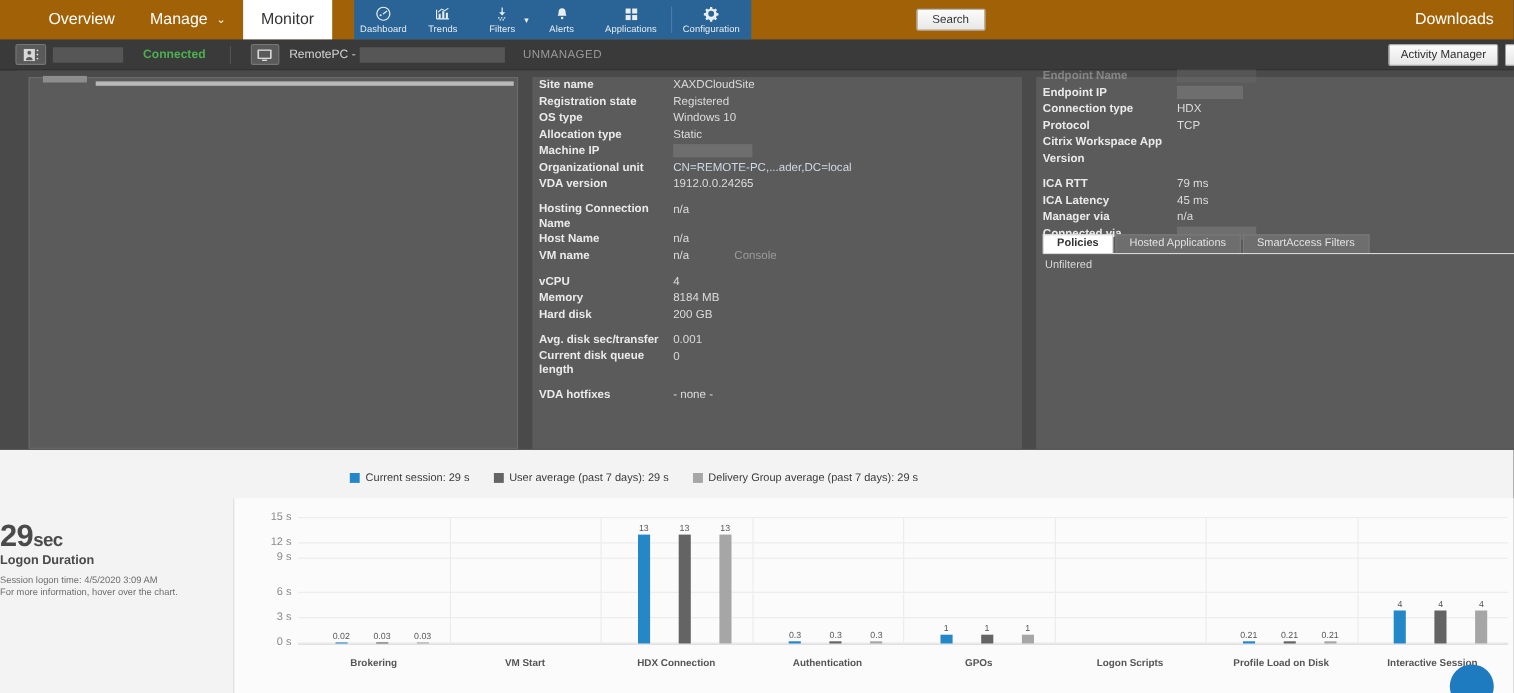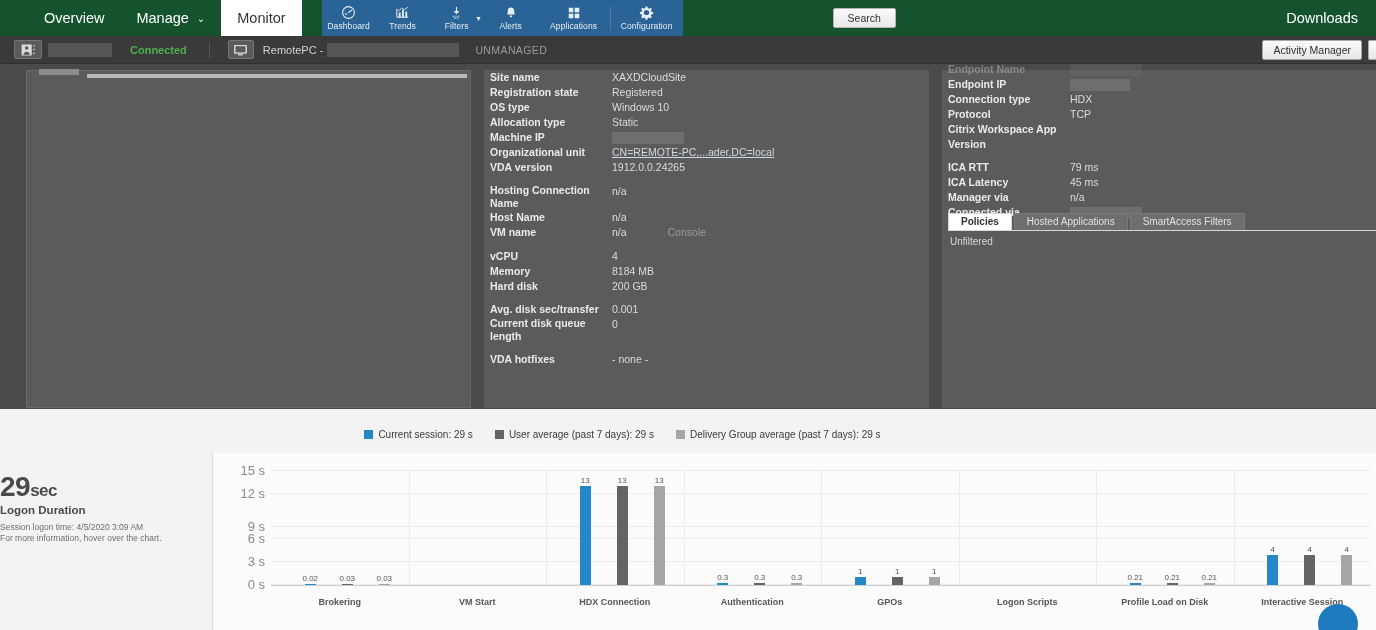--- a/index.html
+++ b/index.html
@@ -6,21 +6,21 @@
   html, body {
     width: 1376px; height: 630px;
     font-family: "Liberation Sans", sans-serif;
     background: #4a4a4a;
     overflow: hidden;
   }
 
   
   .topnav {
     position: absolute; left: 0; top: 0; width: 1376px; height: 36px;
-    background: #14532d; display: flex; align-items: stretch;
+    background: #a16207; display: flex; align-items: stretch;
   }
   .nav-left { display: flex; align-items: stretch; }
   .nav-tab {
     display: flex; align-items: center; justify-content: center;
     padding: 0 16px; color: #ffffff; font-size: 14.5px; cursor: pointer;
   }
   .nav-tab.first { margin-left: 28px; }
   .nav-tab.active {
     background: #ffffff; color: #333333; font-size: 14.5px;
   }
@@ -116,21 +116,21 @@
   .kv { position: absolute; left: 6px; top: 0; right: 4px; }
   .row {
     display: flex; font-size: 10.5px; line-height: 14.5px; margin-bottom: .5px;
   }
   .row .k {
     width: 122px; flex: none; color: #eaeaea; font-weight: bold;
     padding-right: 6px;
   }
   .row .v { color: #dcdcdc; flex: 1; }
   .row.gap { margin-top: 9px; }
-  .v-link { color: #cfd8e3; text-decoration: underline; }
+  .v-link { color: #cfd8e3; }
   .v-redact { background: #6e6e6e; display: inline-block; height: 12px; width: 60px; vertical-align: middle; }
   .v-redact.w72 { width: 72px; }
   .v-console { color: #9b9b9b; margin-left: 38px; }
   .k.two { line-height: 13px; }
 
   
   .rtabs {
     position: absolute; left: 6px; right: 4px; top: 144px;
     display: flex; align-items: flex-end; height: 17px;
     border-bottom: 1px solid #d8d8d8;
@@ -144,21 +144,21 @@
   .rtab-body { position: absolute; left: 8px; top: 166px; font-size: 10px; color: #d8d8d8; }
 
   
   .chartwrap {
     position: absolute; left: 0; top: 409px; width: 1376px; height: 221px;
     background: #f3f3f3;
   }
   .legend {
     position: absolute; left: 0; top: 20px; width: 1153px;
     display: flex; justify-content: center; gap: 22px;
-    font-size: 10px; color: #3a3a3a; margin-left: 46px;
+    font-size: 10px; color: #3a3a3a;
   }
   .legend .item { display: flex; align-items: center; gap: 5px; }
   .swatch { width: 9px; height: 9px; display: inline-block; }
 
   .kpi {
     position: absolute; left: 0; top: 62px; width: 212px; text-align: left;
     padding-right: 6px;
   }
   .kpi .big { font-size: 28px; font-weight: bold; color: #4a4a4a; letter-spacing: -.5px; }
   .kpi .big .unit { font-size: 17px; font-weight: bold; }
@@ -171,21 +171,21 @@
   }
   .plot {
     position: absolute; left: 58px; top: 18px; width: 1100px; height: 115px;
     border-bottom: 1px solid #cfcfcf;
   }
   .gridline {
     position: absolute; left: 0; width: 100%; height: 1px; background: #ececec;
   }
   .ytick {
     position: absolute; right: 100%; margin-right: 6px; transform: translateY(-50%);
-    font-size: 13px; color: #8a8a8a; white-space: nowrap;
+    font-size: 10px; color: #8a8a8a; white-space: nowrap;
   }
   .vsep { position: absolute; top: 0; bottom: 0; width: 1px; background: #ececec; }
 
   .cat { position: absolute; bottom: 0; height: 100%; }
   .catlabel {
     position: absolute; top: 100%; margin-top: 12px; width: 100%;
     text-align: center; font-size: 9px; font-weight: bold; color: #555;
     white-space: nowrap;
   }
   .bars {
@@ -477,21 +477,21 @@
     <div class="plot" id="plot">
         <div class="gridline" style="bottom: 0px;">
           <span class="ytick">0 s</span>
         </div>
         <div class="gridline" style="bottom: 22.8px;">
           <span class="ytick">3 s</span>
         </div>
         <div class="gridline" style="bottom: 45.6px;">
           <span class="ytick">6 s</span>
         </div>
-        <div class="gridline" style="bottom: 58px;">
+        <div class="gridline" style="bottom: 77px;">
           <span class="ytick">9 s</span>
         </div>
         <div class="gridline" style="bottom: 91.2px;">
           <span class="ytick">12 s</span>
         </div>
         <div class="gridline" style="bottom: 114px;">
           <span class="ytick">15 s</span>
         </div>
         <div class="vsep" style="left: 137.5px;"></div>
         <div class="vsep" style="left: 275px;"></div>

